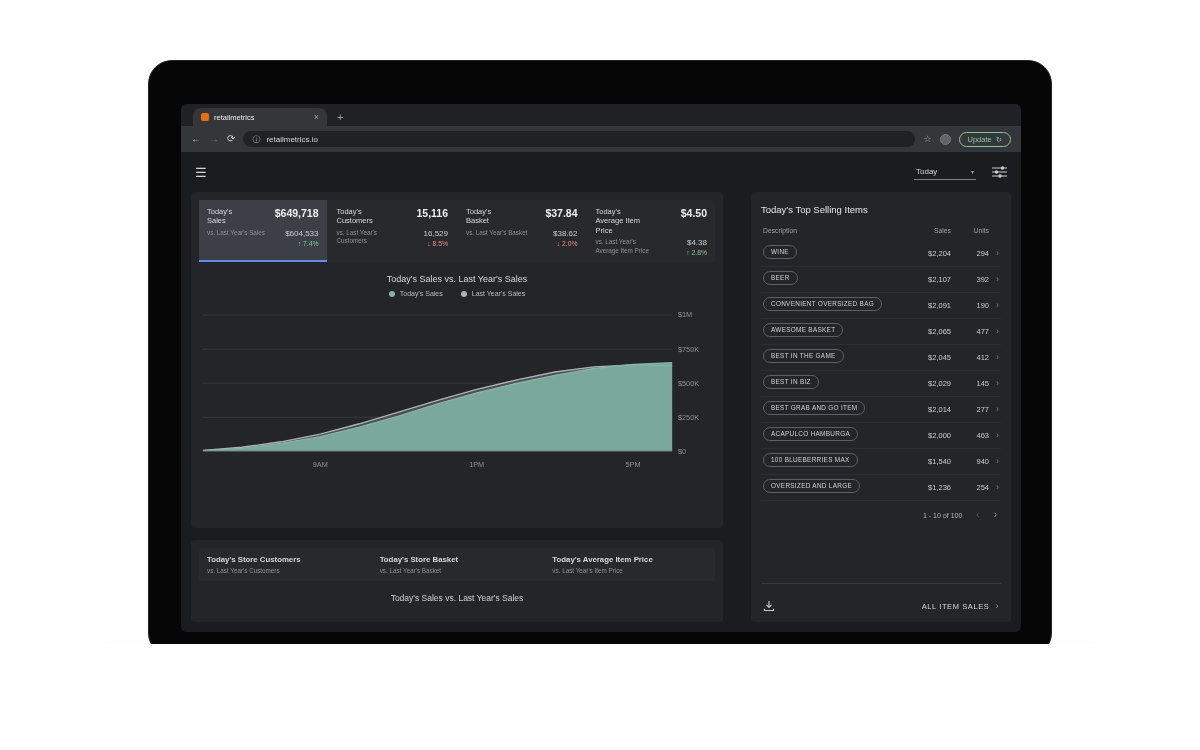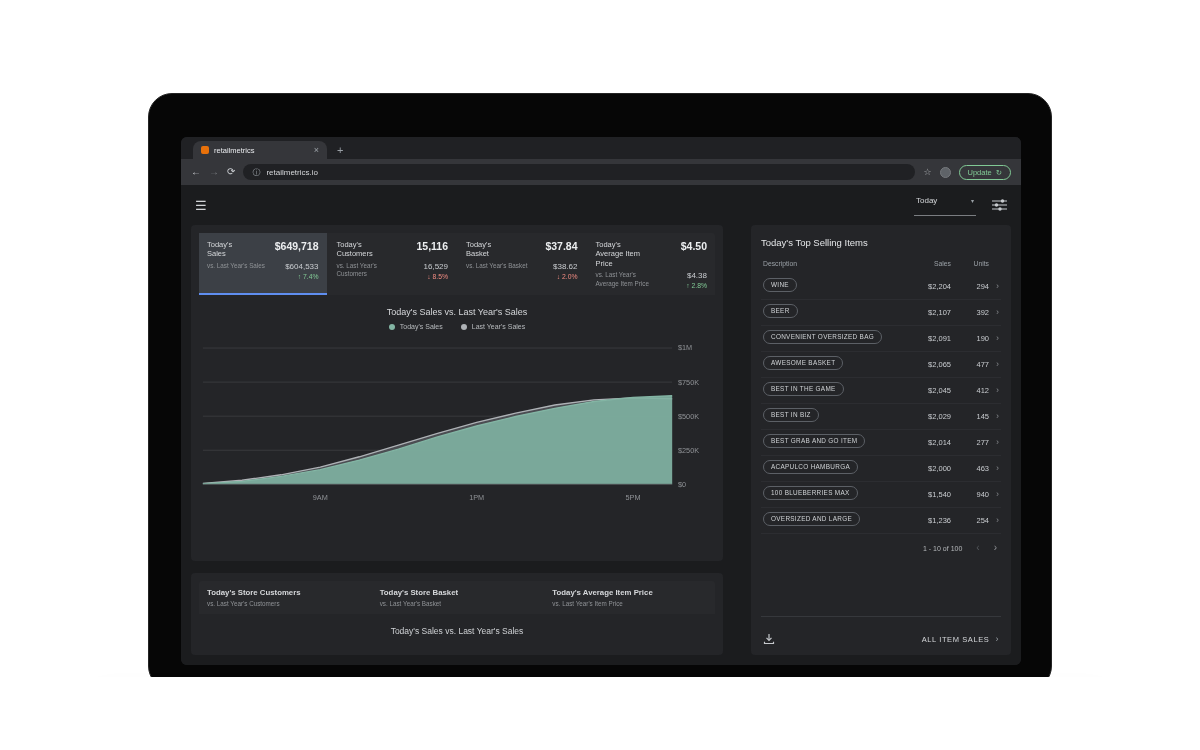--- a/index.html
+++ b/index.html
@@ -1,17 +1,17 @@
 <!DOCTYPE html>
 <html style="--accent-blue: #5f8ef0; --positive: #81c995; --negative: #f28b82; --update-green: #81c995; --favicon: #e8710a;"><head>
 <meta charset="utf-8">
 <style>
   * { margin:0; padding:0; box-sizing:border-box; }
   body { background:#ffffff; font-family:"Liberation Sans","DejaVu Sans",sans-serif; }
-  .stage { position:relative; width:1200px; height:644px; background:#ffffff; overflow:hidden;margin-top:33px; }
+  .stage { position:relative; width:1200px; height:644px; background:#ffffff; overflow:hidden; }
 
   
   .screen { position:absolute; left:148px; top:60px; width:904px; height:597px;
     background:#060606; border-radius:24px; border:1px solid #242424; }
   .display { position:absolute; left:32px; top:43px; width:840px; height:528px;
     background:#202124; border-radius:6px; overflow:hidden; display:flex; flex-direction:column; }
   .deck { position:absolute; left:102px; top:655px; width:996px; height:36px;
     border-radius:3px 3px 18px 18px;
     background:linear-gradient(180deg,#3a3b3d 0%,#2b2c2e 40%,#55575a 62%,#a7a9ad 78%,#caccd0 86%,#6f7174 96%,#4a4b4d 100%);
     box-shadow:0 16px 30px rgba(0,0,0,0.25); }
@@ -39,21 +39,21 @@
   .avatar { width:11px; height:11px; border-radius:50%; background:#5f6368; border:1px solid #76797d; }
   .update-pill { display:flex; align-items:center; gap:4px; border:1px solid var(--update-green,#81c995);
     color:var(--update-green,#81c995); border-radius:9px; padding:2px 8px; font-size:7.5px; }
 
   
   .viewport { flex:1; background:#1b1c1e; padding:8px 10px 10px; display:flex; flex-direction:column; min-height:0; }
   .dash-header { height:24px; display:flex; justify-content:space-between; align-items:center; padding:0 4px; flex:none; }
   .hamburger { font-size:13px; color:#d2d4d7; }
   .controls { display:flex; align-items:center; gap:16px; }
   .period-select { width:62px; border-bottom:1px solid #7a7d81; display:flex; justify-content:space-between;
-    align-items:center; font-size:8px; color:#d5d7da; padding:2px 2px 10px; }
+    align-items:center; font-size:8px; color:#d5d7da; padding:2px 2px 3px; }
   .caret { font-size:6px; color:#9aa0a6; }
 
   .content { flex:1; display:flex; gap:28px; margin-top:8px; min-height:0; }
   .left-col { flex:1; display:flex; flex-direction:column; gap:12px; min-width:0; }
   .panel { background:#242528; border-radius:4px; }
   .main-panel { height:336px; padding:8px; flex:none; }
   .bottom-panel { flex:1; padding:8px 8px 4px; overflow:hidden; }
   .right-panel { width:260px; padding:10px 10px 8px; display:flex; flex-direction:column; flex:none; }
 
   

